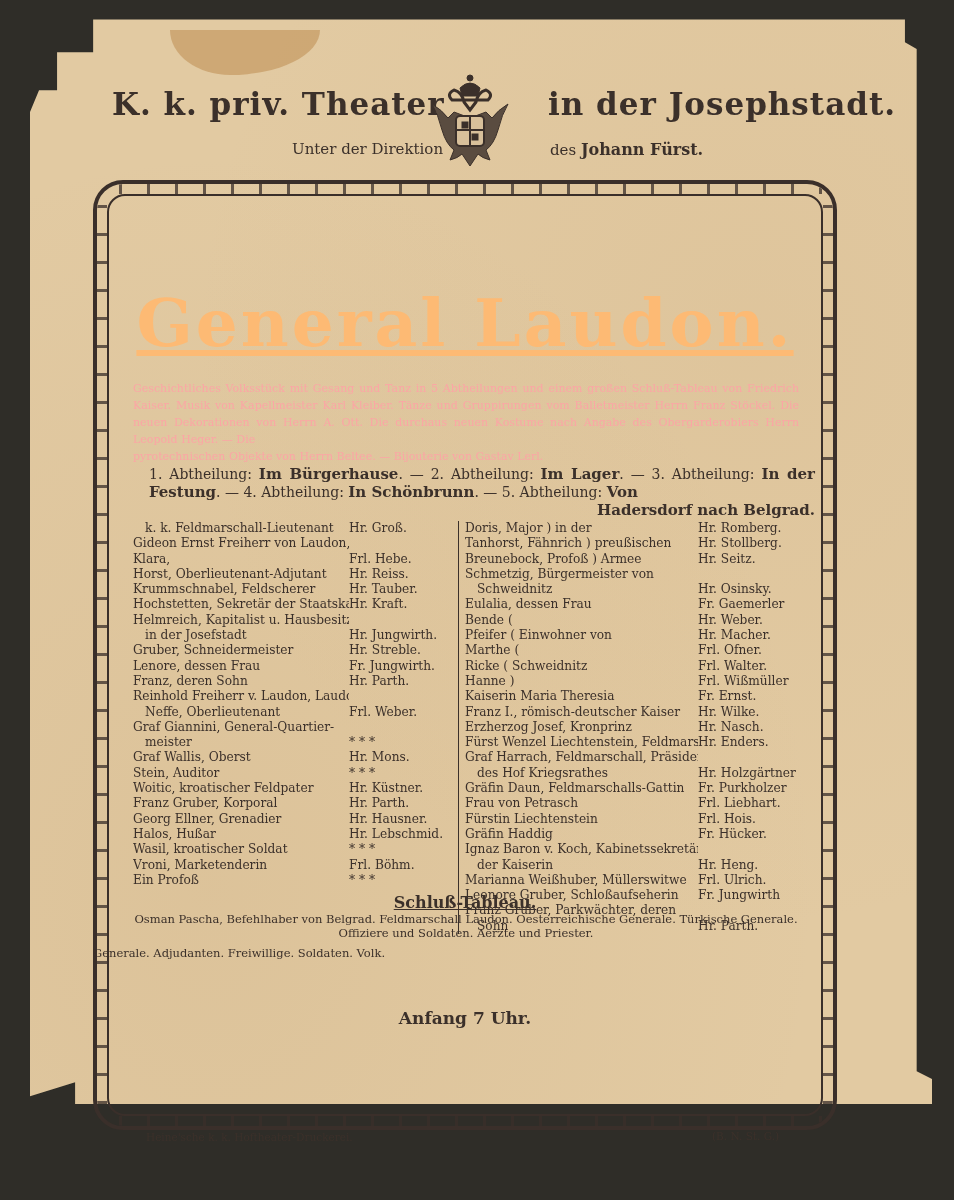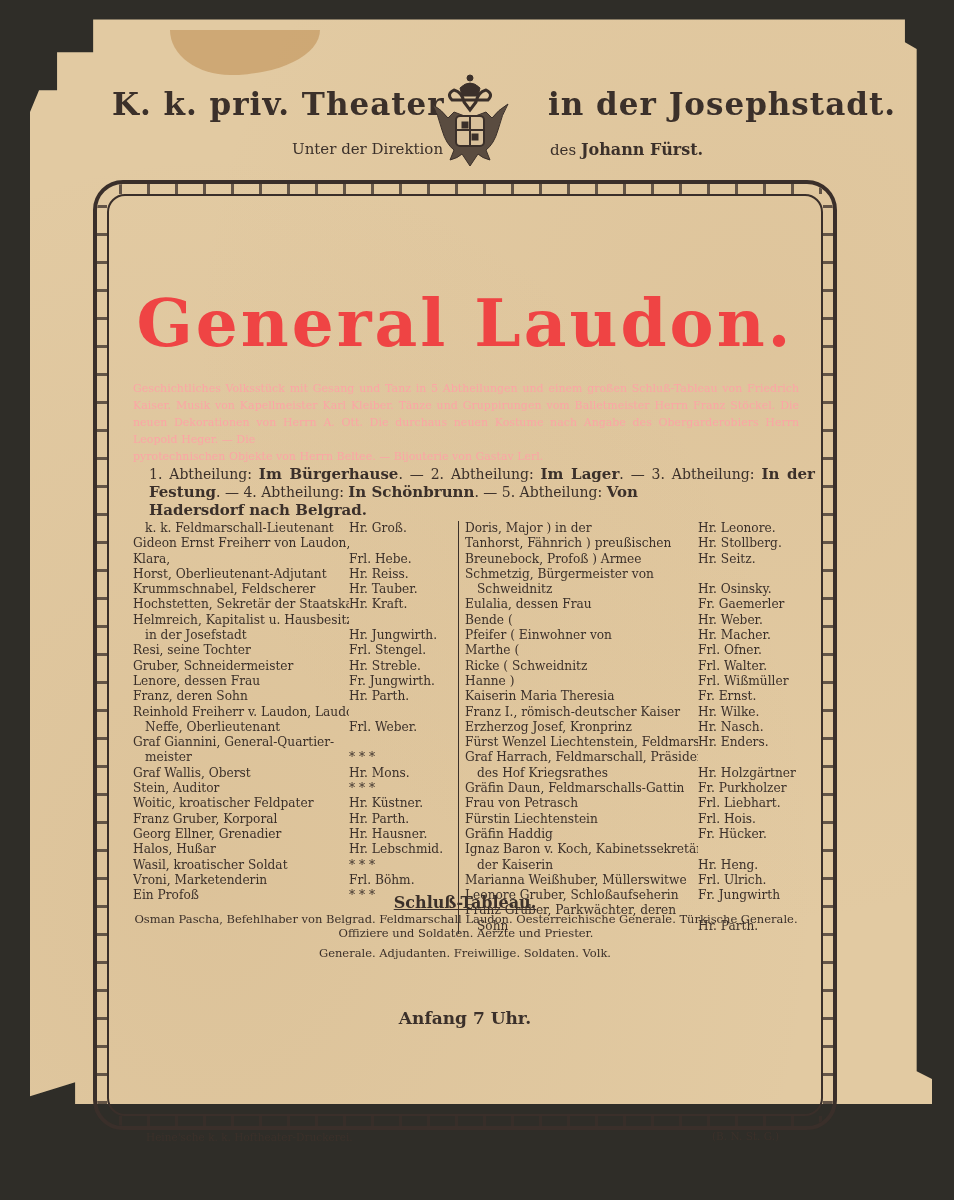--- a/index.html
+++ b/index.html
@@ -53,47 +53,48 @@
       repeating-linear-gradient(0deg, transparent 0 22px, #3a2f2a 22px 25px, transparent 25px 28px) left/10px 100% no-repeat,
       repeating-linear-gradient(0deg, transparent 0 22px, #3a2f2a 22px 25px, transparent 25px 28px) right/10px 100% no-repeat;
     background-origin:border-box; background-clip:border-box;
     -webkit-mask: linear-gradient(#000 0 0) border-box, linear-gradient(#000 0 0) padding-box;
     -webkit-mask-composite: xor; mask-composite: exclude;
     opacity:0.75;
   }
 
   .title {
     position:absolute; left:0; width:744px; top:104px; text-align:center;
-    font-size:66px; font-weight:bold; letter-spacing:3px; color:#ef4444;
+    font-size:66px; font-weight:bold; letter-spacing:3px; color:#fdba74;
     font-family:"DejaVu Serif", serif;
+    text-decoration:underline;
   }
   .desc {
     position:absolute; left:40px; width:666px; top:200px;
     font-size:11px; line-height:17px; text-align:justify; color:#fca5a5;
   }
   .desc .last { display:block; text-align:left; }
   .acts {
     position:absolute; left:56px; width:666px; top:285px;
     font-size:14px; line-height:18px; text-align:justify; color:#3b302a;
   }
   .acts b { font-size:15px; }
-  .acts .center { display:block; text-align:left; font-weight:bold; font-size:15px; }
+  .acts .center { display:block; text-align:right; font-weight:bold; font-size:15px; }
 
   .cast { position:absolute; top:341px; font-size:12.2px; line-height:15.3px; color:#3b302a; }
   .cast.left { left:40px; width:302px; }
   .cast.right { left:365px; width:332px; border-left:1.5px solid #3b302a; padding-left:6px; box-sizing:border-box; }
   .row { display:flex; white-space:nowrap; }
   .row .role { flex:1; overflow:hidden; }
   .row .actor { width:86px; }
   .row .role.indent { padding-left:12px; }
   .cast.right .row .actor { width:92px; }
 
   .finale-title { position:absolute; left:0; width:744px; top:713px; text-align:center; font-size:16px; font-weight:bold; color:#3b302a;text-decoration:underline; }
   .finale-text { position:absolute; left:40px; width:666px; top:732px; font-size:11.5px; line-height:14px; text-align:center; color:#3b302a; }
-  .finale-extra { position:absolute; left:0; width:744px; top:766px; text-align:center; font-size:11.5px; color:#3b302a; }
+  .finale-extra { position:absolute; left:0; width:744px; top:766px; text-align:left; font-size:11.5px; color:#3b302a; }
   .start { position:absolute; left:0; width:744px; top:828px; text-align:center; font-size:17px; font-weight:bold; color:#3b302a; }
 
   .printer { position:absolute; left:146px; top:1131px; font-size:10.5px; color:#3b302a; }
   .code { position:absolute; left:712px; top:1130px; font-size:10.5px; color:#3b302a; }
 </style>
 </head>
 <body>
 
 <div class="paper">
   <div class="stain"></div>
@@ -170,24 +171,20 @@
       </div>
       <div class="row">
         <span class="role">Helmreich, Kapitalist u. Hausbesitzer</span>
         <span class="actor"></span>
       </div>
       <div class="row">
         <span class="role indent">in der Josefstadt</span>
         <span class="actor">Hr. Jungwirth.</span>
       </div>
       <div class="row">
-        <span class="role">Resi, seine Tochter</span>
-        <span class="actor">Frl. Stengel.</span>
-      </div>
-      <div class="row">
         <span class="role">Gruber, Schneidermeister</span>
         <span class="actor">Hr. Streble.</span>
       </div>
       <div class="row">
         <span class="role">Lenore, dessen Frau</span>
         <span class="actor">Fr. Jungwirth.</span>
       </div>
       <div class="row">
         <span class="role">Franz, deren Sohn</span>
         <span class="actor">Hr. Parth.</span>
@@ -241,21 +238,21 @@
         <span class="actor">Frl. Böhm.</span>
       </div>
       <div class="row">
         <span class="role">Ein Profoß</span>
         <span class="actor">* * *</span>
       </div>
     </div>
   <div class="cast right" id="cast-right">
       <div class="row">
         <span class="role">Doris, Major      )  in der</span>
-        <span class="actor">Hr. Leonore.</span>
+        <span class="actor">Hr. Romberg.</span>
       </div>
       <div class="row">
         <span class="role">Tanhorst, Fähnrich ) preußischen</span>
         <span class="actor">Hr. Stollberg.</span>
       </div>
       <div class="row">
         <span class="role">Breunebock, Profoß )   Armee</span>
         <span class="actor">Hr. Seitz.</span>
       </div>
       <div class="row">

